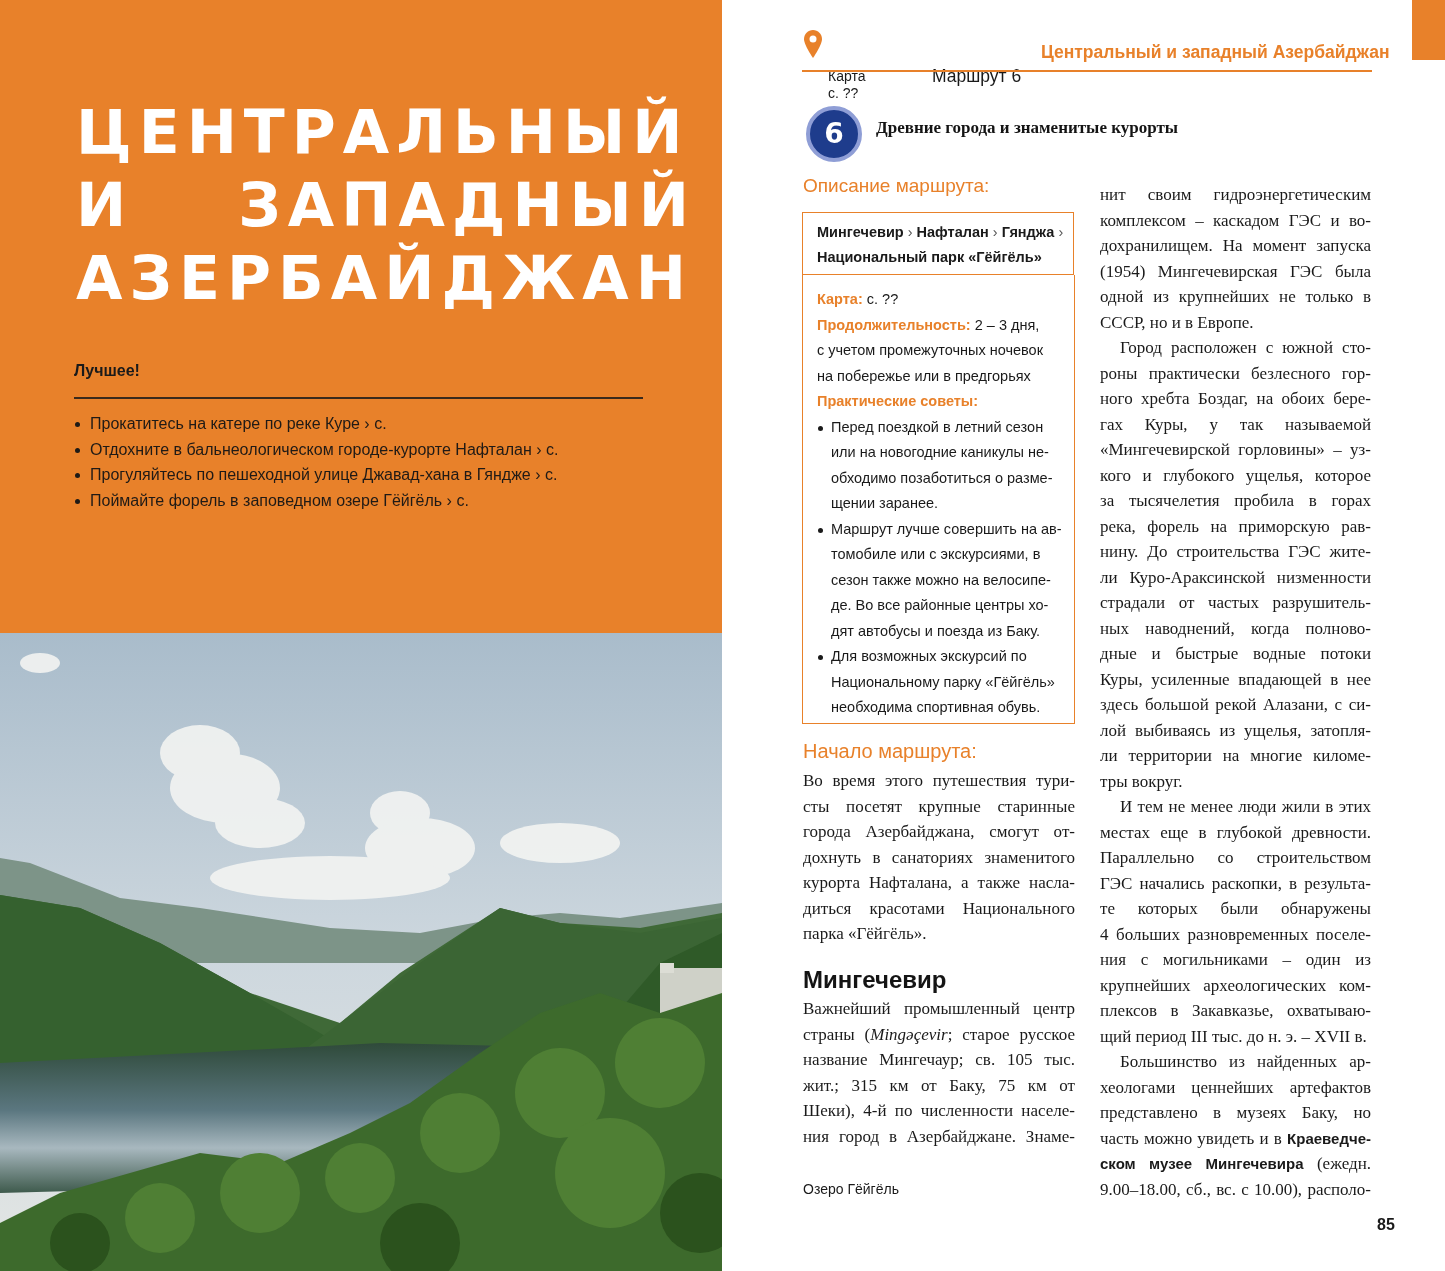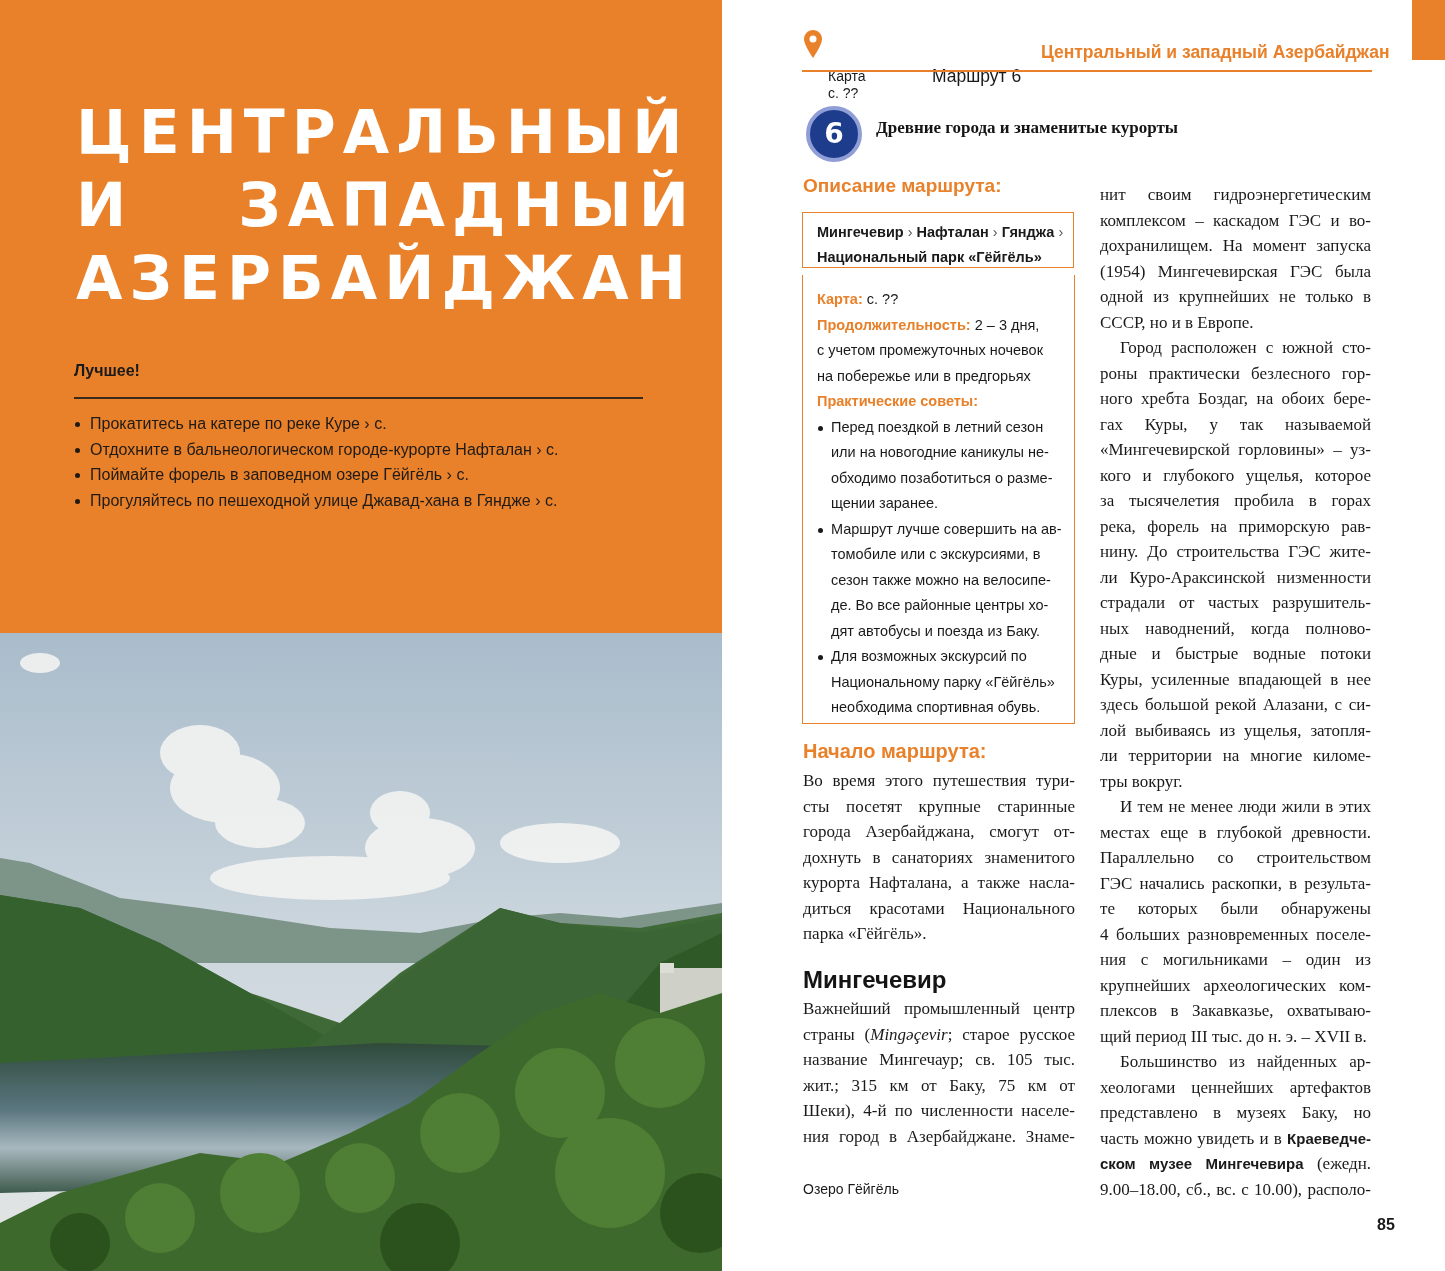--- a/index.html
+++ b/index.html
@@ -64,26 +64,26 @@
     background: #1e3c8c; border: 4px solid #8f9ed6;
     color: #ffffff; font-weight: bold; font-size: 28px; line-height: 48px; text-align: center;
     font-family: "DejaVu Sans", sans-serif;
   }
   .route-title {
     position: absolute; left: 876px; top: 118px; font-size: 17px; font-weight: bold; color: #141414;
     font-family: Liberation Serif, serif; white-space: nowrap;
   }
 
   .section-head {
-    position: absolute; font-family: "Liberation Sans", sans-serif; font-weight: bold; color: #e8812a;
+    position: absolute; font-family: "Liberation Sans", sans-serif; font-weight: normal; color: #e8812a;
   }
   .desc-head { left: 803px; top: 175px; font-size: 19px; }
 
   .route-box-top {
-    position: absolute; left: 802px; top: 212px; width: 272px; height: 56px;
+    position: absolute; left: 802px; top: 212px; width: 272px; height: 63px;
     border: 1.5px solid #e8812a; background: #fff;
   }
   .route-path {
     position: absolute; left: 14px; top: 7px; width: 250px; font-size: 14.5px; font-weight: bold; line-height: 25px; color: #1a1a1a;
     font-family: "Liberation Sans", sans-serif;
   }
   .route-path .sep { font-weight: normal; color: #555; }
 
   .route-box {
     position: absolute; left: 802px; top: 275px; width: 273px; height: 449px;
@@ -130,22 +130,22 @@
   <h1 class="chapter-title">
     <span class="line">ЦЕНТРАЛЬНЫЙ</span>
     <span class="line">И ЗАПАДНЫЙ</span>
     <span class="line">АЗЕРБАЙДЖАН</span>
   </h1>
   <div class="best-heading">Лучшее!</div>
   <div class="best-rule"></div>
   <ul class="best-list">
     <li>Прокатитесь на катере по реке Куре › с.</li>
     <li>Отдохните в бальнеологическом городе-курорте Нафталан › с.</li>
+    <li>Прогуляйтесь по пешеходной улице Джавад-хана в Гяндже › с.</li>
     <li>Поймайте форель в заповедном озере Гёйгёль › с.</li>
-    <li>Прогуляйтесь по пешеходной улице Джавад-хана в Гяндже › с.</li>
   </ul>
 </div>
 
 <div class="photo">
   <svg width="722" height="638" viewBox="0 0 722 638">
     <defs>
       <linearGradient id="sky" x1="0" y1="0" x2="0" y2="1">
         <stop offset="0" stop-color="#a9bccb"></stop>
         <stop offset="0.5" stop-color="#cdd7de"></stop>
         <stop offset="1" stop-color="#e3e6e4"></stop>

